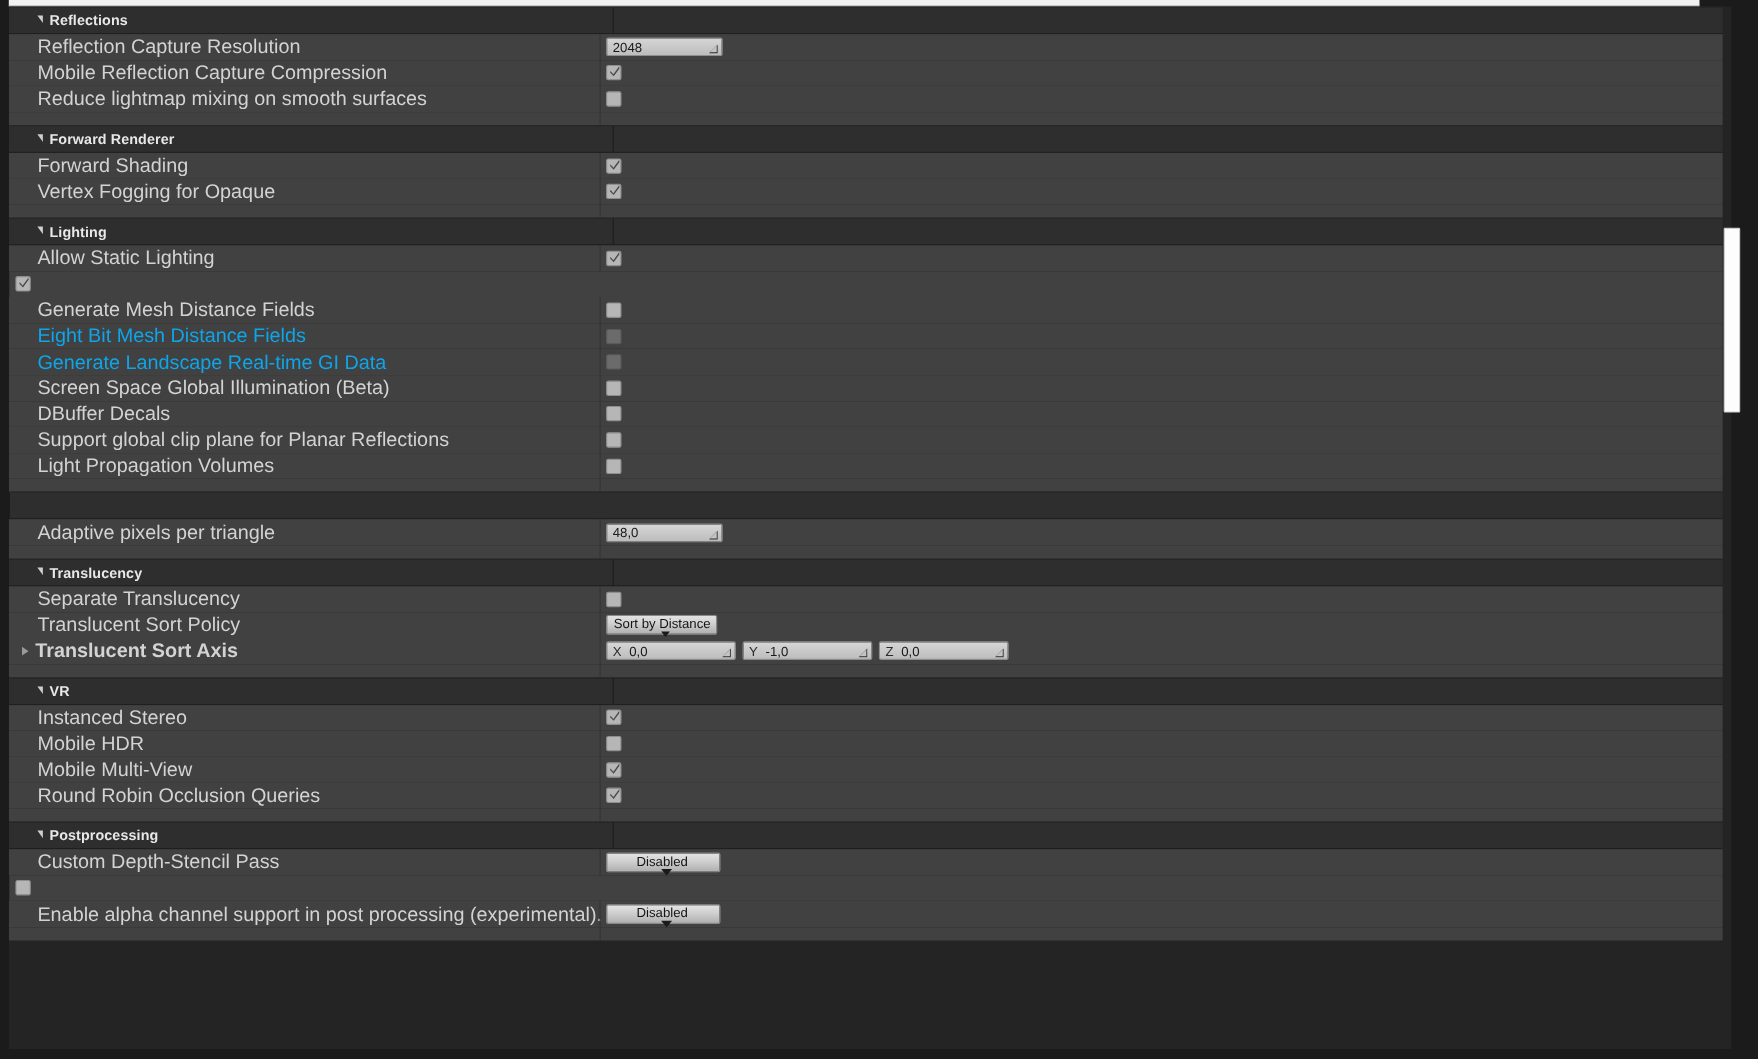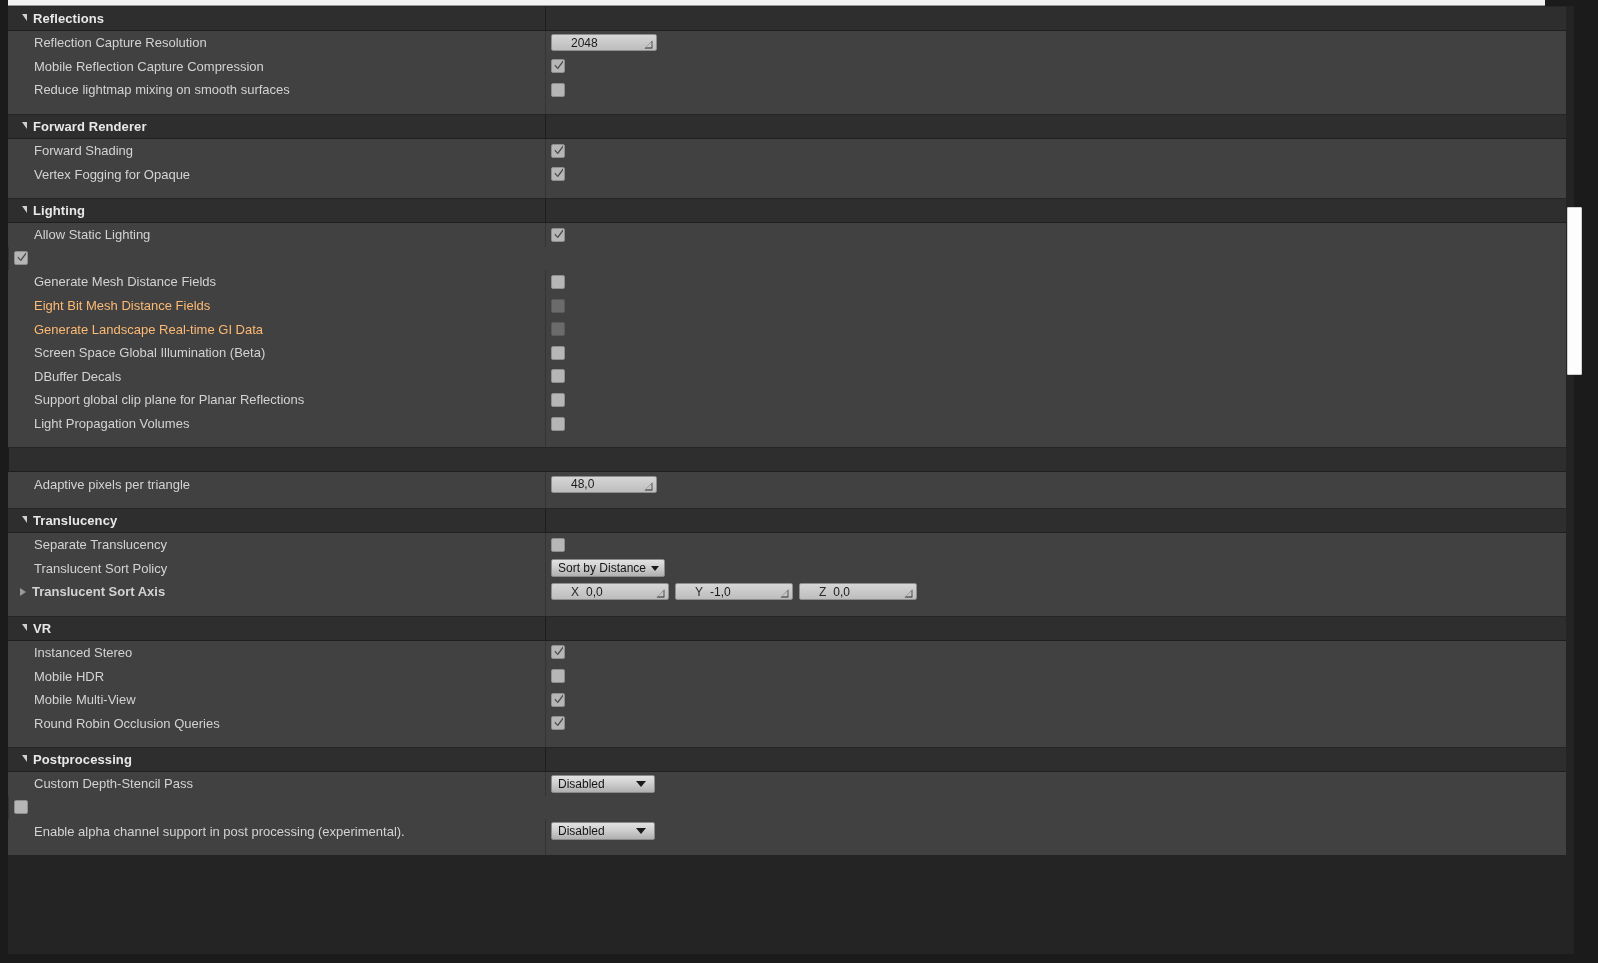--- a/index.html
+++ b/index.html
@@ -65,20 +65,21 @@
     align-items: center;
     box-sizing: border-box;
   }
   .cat-header .cat-left {
     width: 537px;
     display: flex;
     align-items: center;
     padding-left: 14px;
     box-sizing: border-box;
     height: 100%;
+    margin-left: 12px;
   }
   .cat-header .cat-right {
     flex: 1;
     height: 100%;
     border-left: 1px solid #1c1c1c;
   }
   .tri-down {
     width: 0; height: 0;
     border-left: 5px solid transparent;
     border-top: 7px solid #cfcfcf;
@@ -106,25 +107,25 @@
   }
 
   .prop-name {
     width: 537px;
     padding-left: 26px;
     box-sizing: border-box;
     display: flex;
     align-items: center;
     height: 100%;
     color: #d3d3d3;
-    font-size: 13px;
+    font-size: 18px;
     white-space: nowrap;
   }
   .prop-name.indent-arrow { padding-left: 12px; font-weight: bold; }
-  .prop-name.disabled { color: #fdba74; }
+  .prop-name.disabled { color: #0ea5e9; }
 
   .tri-right {
     width: 0; height: 0;
     border-top: 4.5px solid transparent;
     border-bottom: 4.5px solid transparent;
     border-left: 6px solid #9a9a9a;
     margin-right: 6px;
     flex: 0 0 auto;
   }
 
@@ -174,21 +175,21 @@
   .num-box {
     height: 17px;
     background: linear-gradient(to bottom, #d6d6d6 0%, #c8c8c8 55%, #bdbdbd 100%);
     border: 1px solid #8e8e8e;
     border-radius: 2px;
     color: #1a1a1a;
     font-size: 12px;
     display: flex;
     align-items: center;
     box-sizing: border-box;
-    padding: 0 3px 0 19px;
+    padding: 0 3px 0 5px;
     cursor: text;
     position: relative;
   }
   .num-box .nb-axis {
     color: #2a2a2a;
     margin-right: 7px;
     font-size: 12px;
   }
   .num-box .nb-val { flex: 1; white-space: nowrap; }
   .num-box .nb-grip {
@@ -204,20 +205,21 @@
     border: 1px solid #8a8a8a;
     border-radius: 2px;
     color: #141414;
     font-size: 12px;
     display: flex;
     align-items: center;
     box-sizing: border-box;
     padding: 0 5px 0 6px;
     cursor: pointer;
     justify-content: space-between;
+    flex-direction: column;
   }
   .combo.wide { width: 104px; padding-right: 8px; }
   .combo.fit { width: auto; padding-right: 5px; }
   .combo .cb-caret {
     width: 0; height: 0;
     border-left: 5px solid transparent;
     border-right: 5px solid transparent;
     border-top: 6px solid #1a1a1a;
     margin-left: 8px;
     flex: 0 0 auto;

